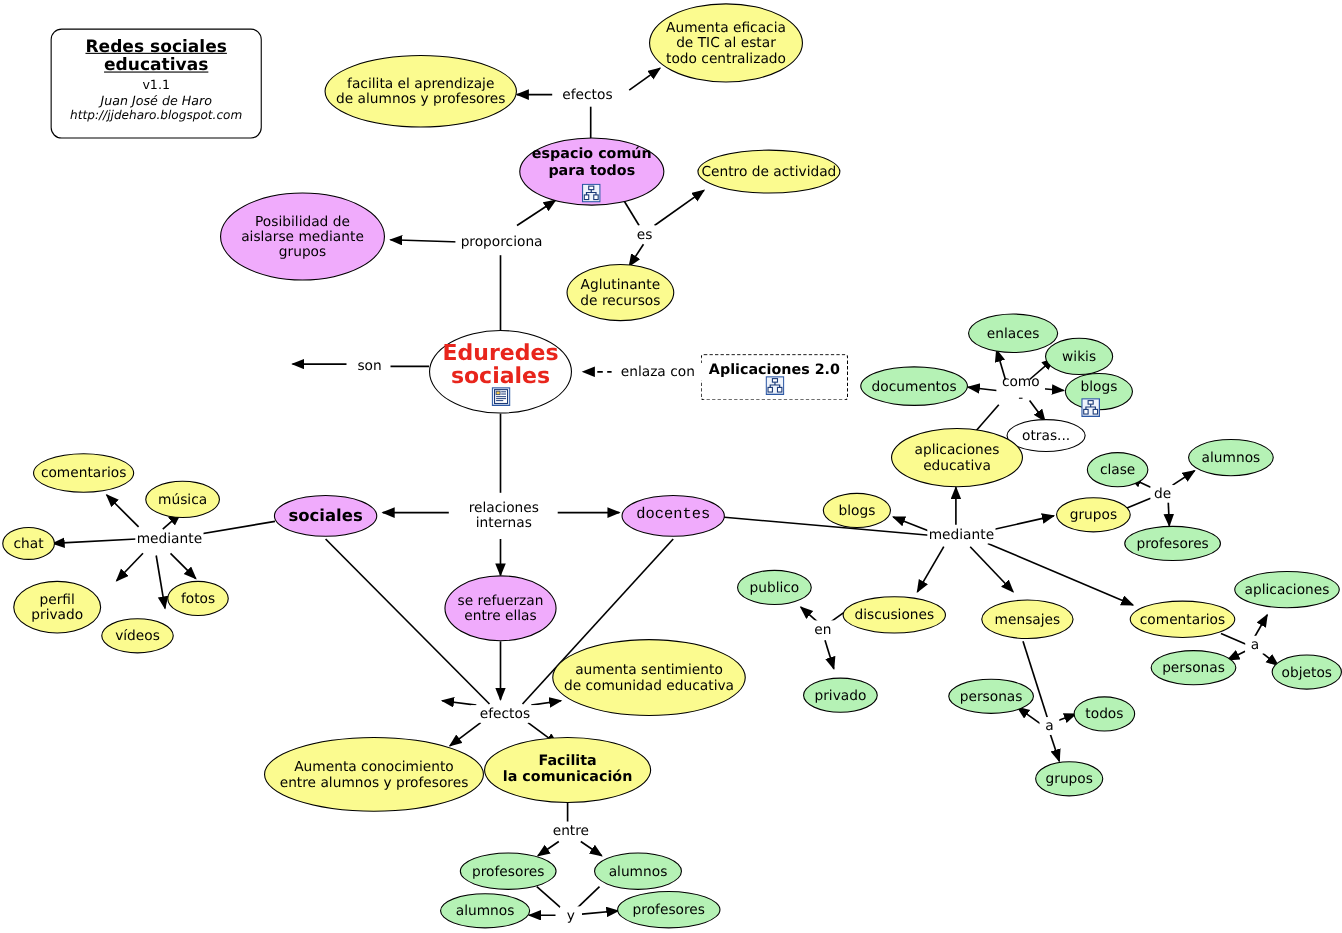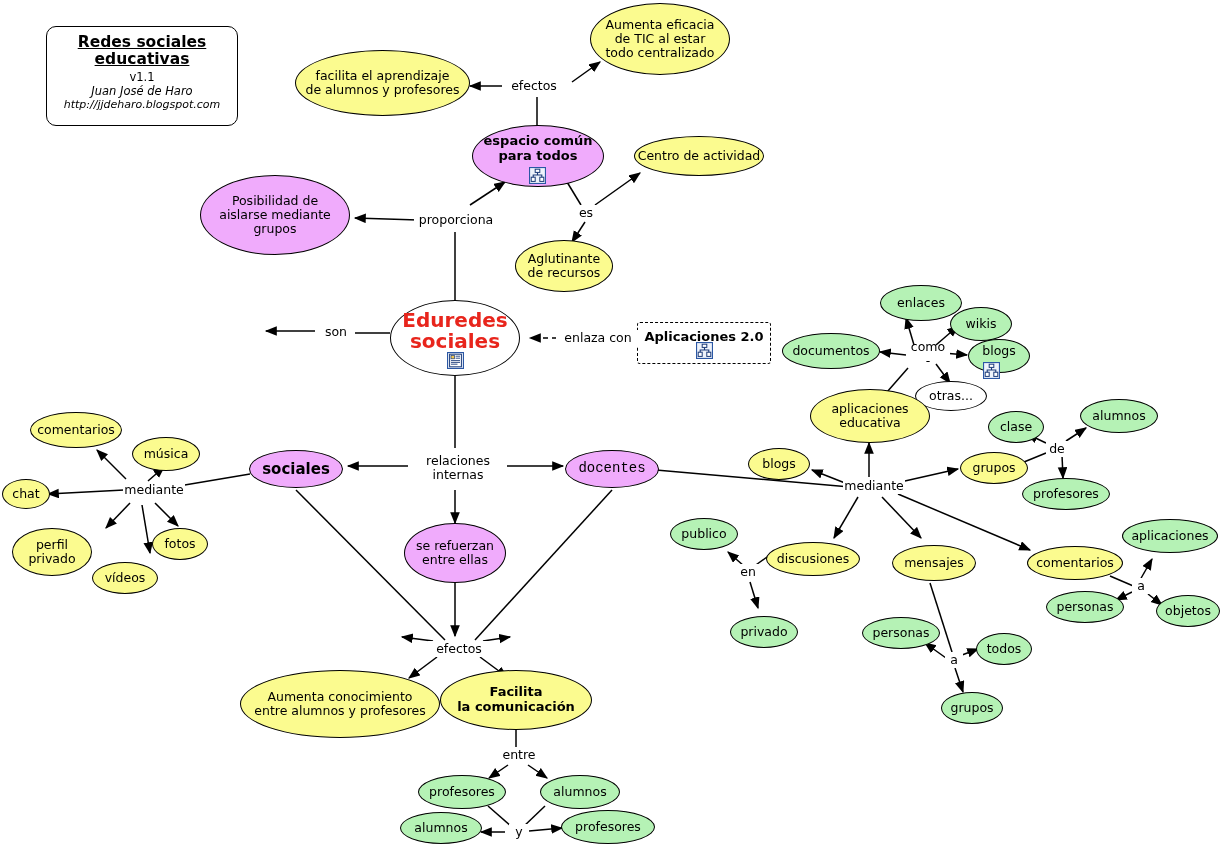--- a/index.html
+++ b/index.html
@@ -278,20 +278,22 @@
   <div class="node green fs12" style="left:941px;top:692px;width:62px;height:32px;">grupos</div>
 
   <div class="node yellow fs12" style="left:1027px;top:546px;width:96px;height:34px;">comentarios</div>
   <div class="node green fs12" style="left:1122px;top:519px;width:96px;height:34px;">aplicaciones</div>
   <div class="node green fs12" style="left:1046px;top:591px;width:78px;height:32px;">personas</div>
   <div class="node green fs12" style="left:1156px;top:595px;width:64px;height:32px;">objetos</div>
 
   <div class="node orange fs12" style="left:404px;top:523px;width:102px;height:60px;">se refuerzan
 entre ellas</div>
 
+  <div class="node yellow fs12" style="left:502px;top:581px;width:176px;height:70px;">aumenta sentimiento
+de comunidad educativa</div>
   <div class="node yellow fs12" style="left:240px;top:670px;width:200px;height:68px;">Aumenta conocimiento
 entre alumnos y profesores</div>
   <div class="node yellow fs13 bold" style="left:440px;top:670px;width:152px;height:60px;">Facilita
 la comunicación</div>
 
   <div class="node green fs12" style="left:418px;top:775px;width:88px;height:34px;">profesores</div>
   <div class="node green fs12" style="left:540px;top:775px;width:80px;height:34px;">alumnos</div>
   <div class="node green fs12" style="left:400px;top:812px;width:82px;height:32px;">alumnos</div>
   <div class="node green fs12" style="left:561px;top:810px;width:94px;height:34px;">profesores</div>
 

